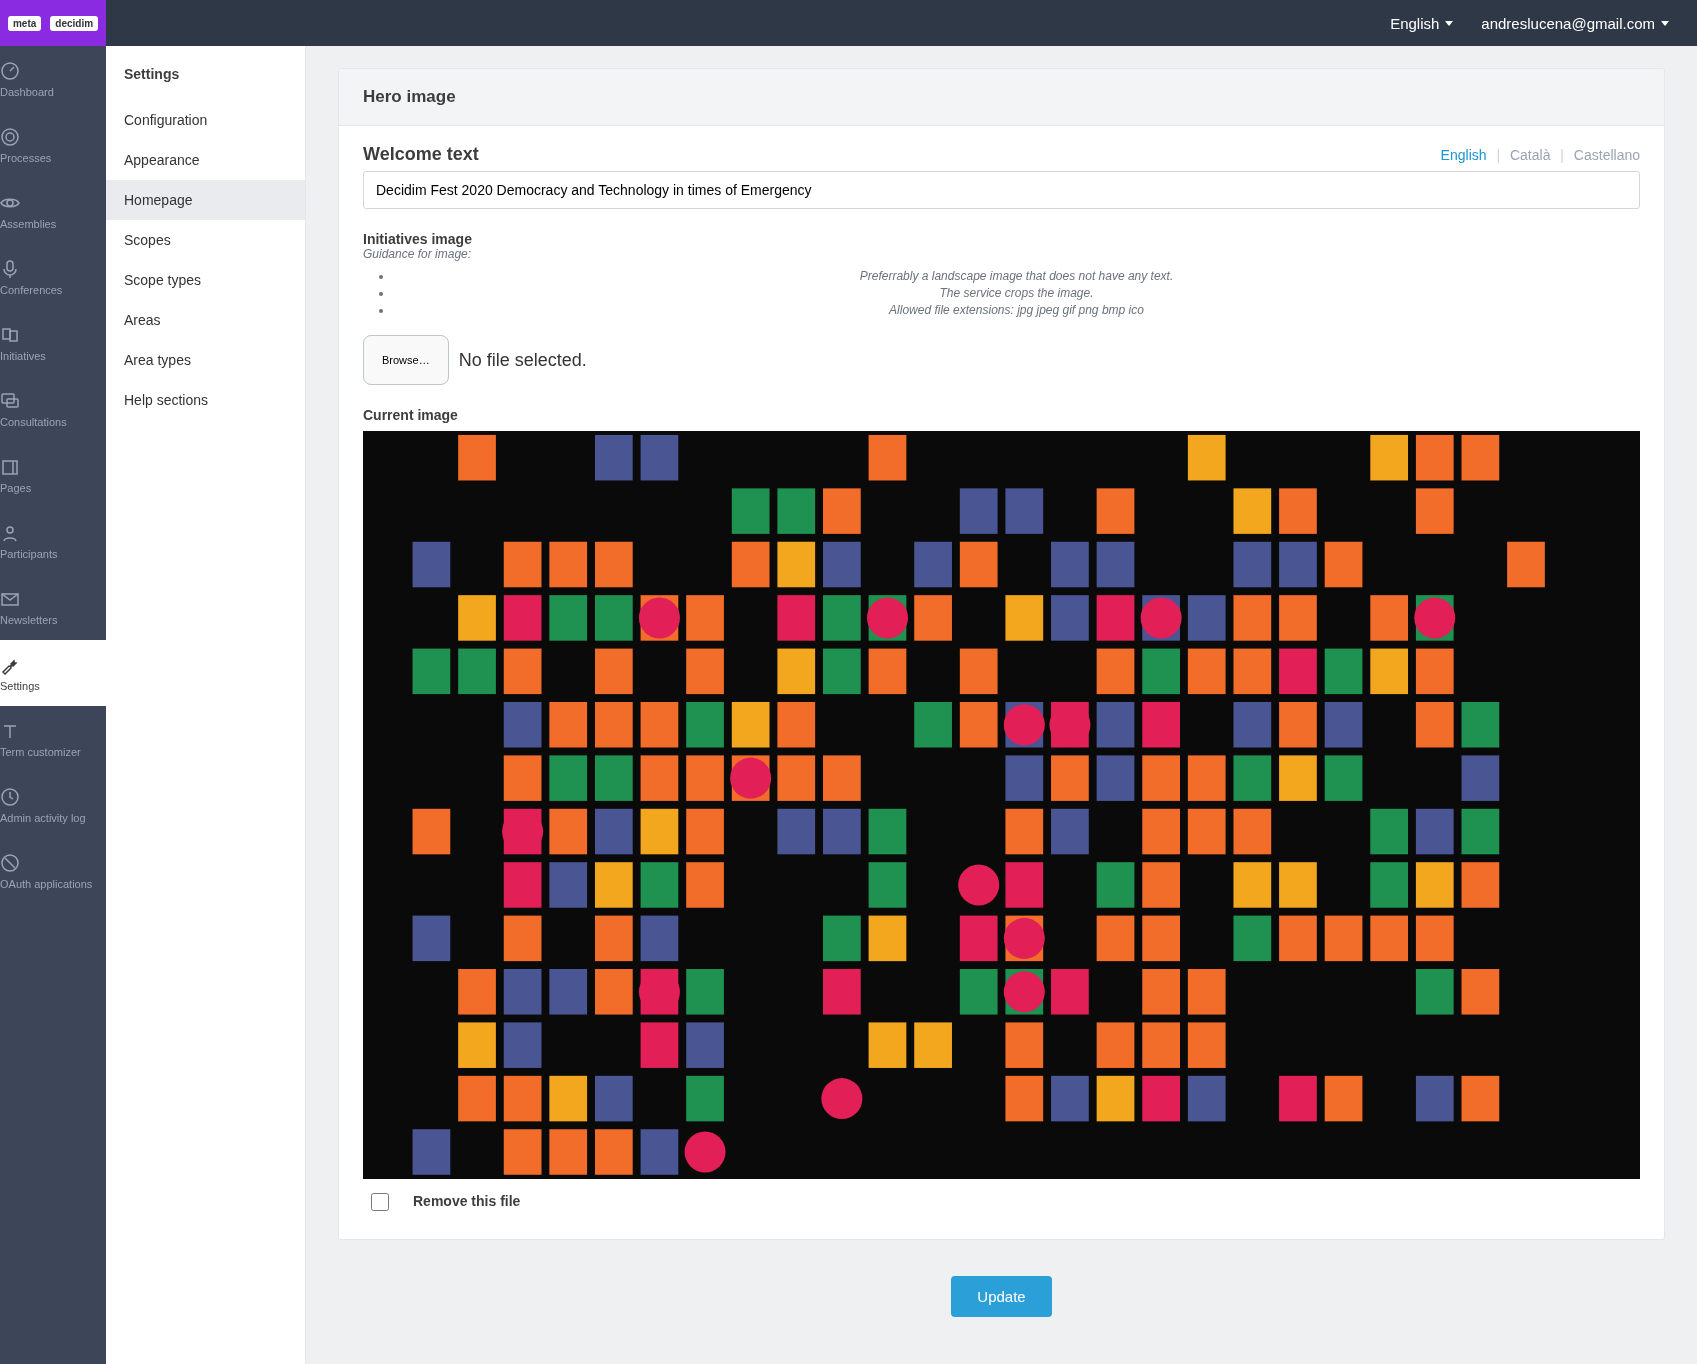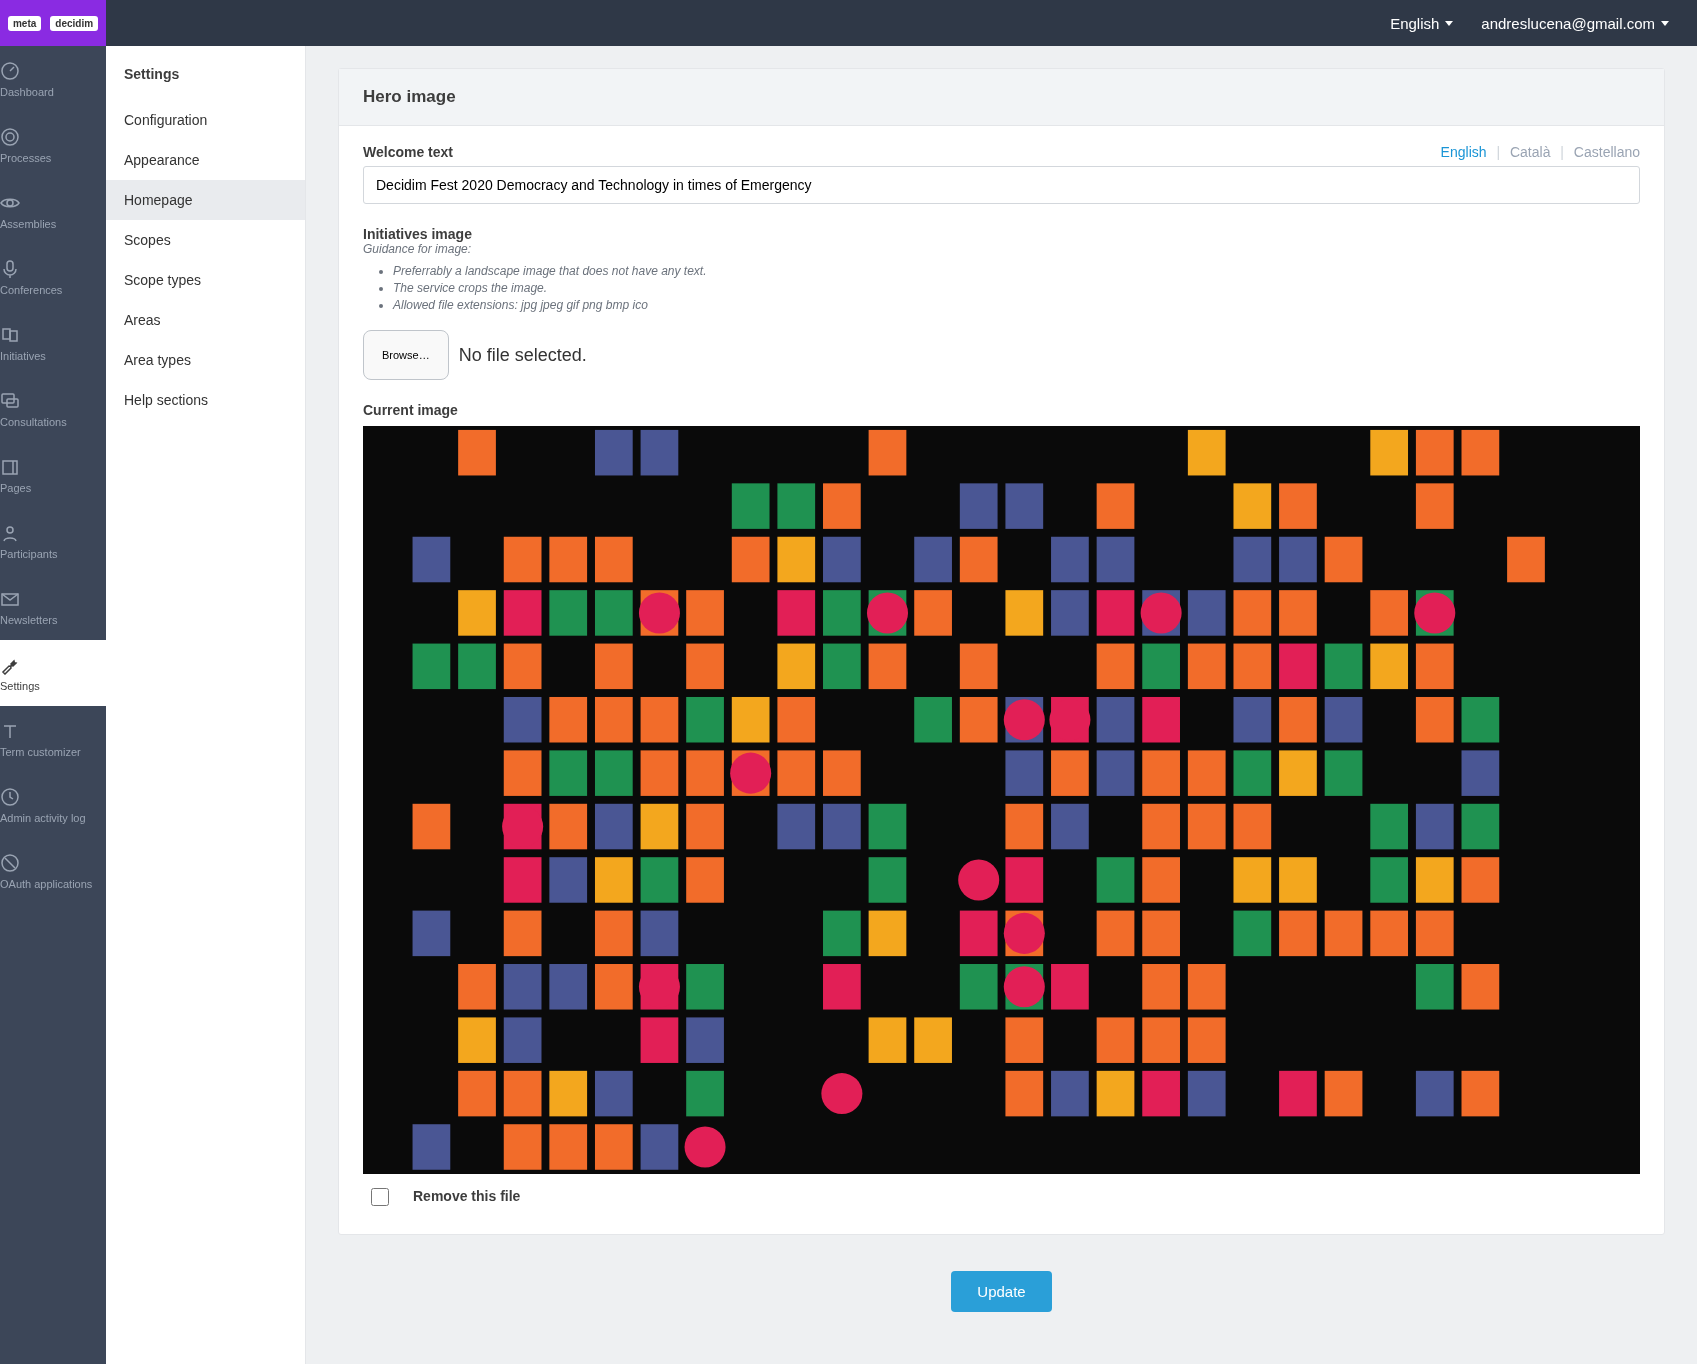--- a/index.html
+++ b/index.html
@@ -65,30 +65,30 @@
 .secondnav a.active { background:#e9ebee; font-weight:400;}
 .content { flex:1; padding: 22px 32px 40px 32px; }
 .card {
   background:#fff; border:1px solid #e4e6e9; border-radius:3px;
 }
 .card-header {
   background:#f2f4f6; padding:18px 24px; font-size:17px; font-weight:600; border-bottom:1px solid #e4e6e9;
 }
 .card-body { padding: 18px 24px 28px 24px; }
 .row1 { display:flex; justify-content:space-between; align-items:center; margin-bottom:6px;}
-.label { font-weight:700; font-size:14px;}
+.label { font-weight:700; font-size:18px;}
 .langtabs span { color:#9aa4b3; font-size:14px; cursor:pointer;}
 .langtabs span.sep { padding:0 6px; color:#cfd4da;}
 .langtabs span.active { color:#1a95d6; font-weight:500;}
 .text-input {
   width:100%; padding:10px 12px; font-size:14px; border:1px solid #d3d7dc; border-radius:3px; margin-bottom:22px;
 }
 .sub-label { font-weight:700; font-size:14px;}
 .guidance { font-style:italic; color:#6b727c; font-size:12px; margin-bottom:8px;}
-.guidance-list { list-style:disc; padding-left:30px; font-style:italic; color:#6b727c; font-size:12px; margin-bottom:18px;}
+.guidance-list { list-style:disc; padding-left:30px; font-style:italic; color:#6b727c; font-size:12px; margin-bottom:18px;text-align:center;}
 .guidance-list li { margin-bottom:3px;}
 .file-row { display:flex; align-items:center; gap:10px; margin-bottom:22px;}
 .browse-btn {
   padding:18px 18px; border:1px solid #c0c5cb; border-radius:8px; background:#f9f9f9; font-size:11px; cursor:pointer;
 }
 .no-file { font-size:18px; color:#333;}
 .hero-img {
   width: 100%; max-width:1298px; aspect-ratio: 1298/760; background:#0a0a0a; display:block; margin-bottom:14px;
 }
 .remove-row { display:flex; align-items:flex-start; gap:24px;padding-left:8px;}

